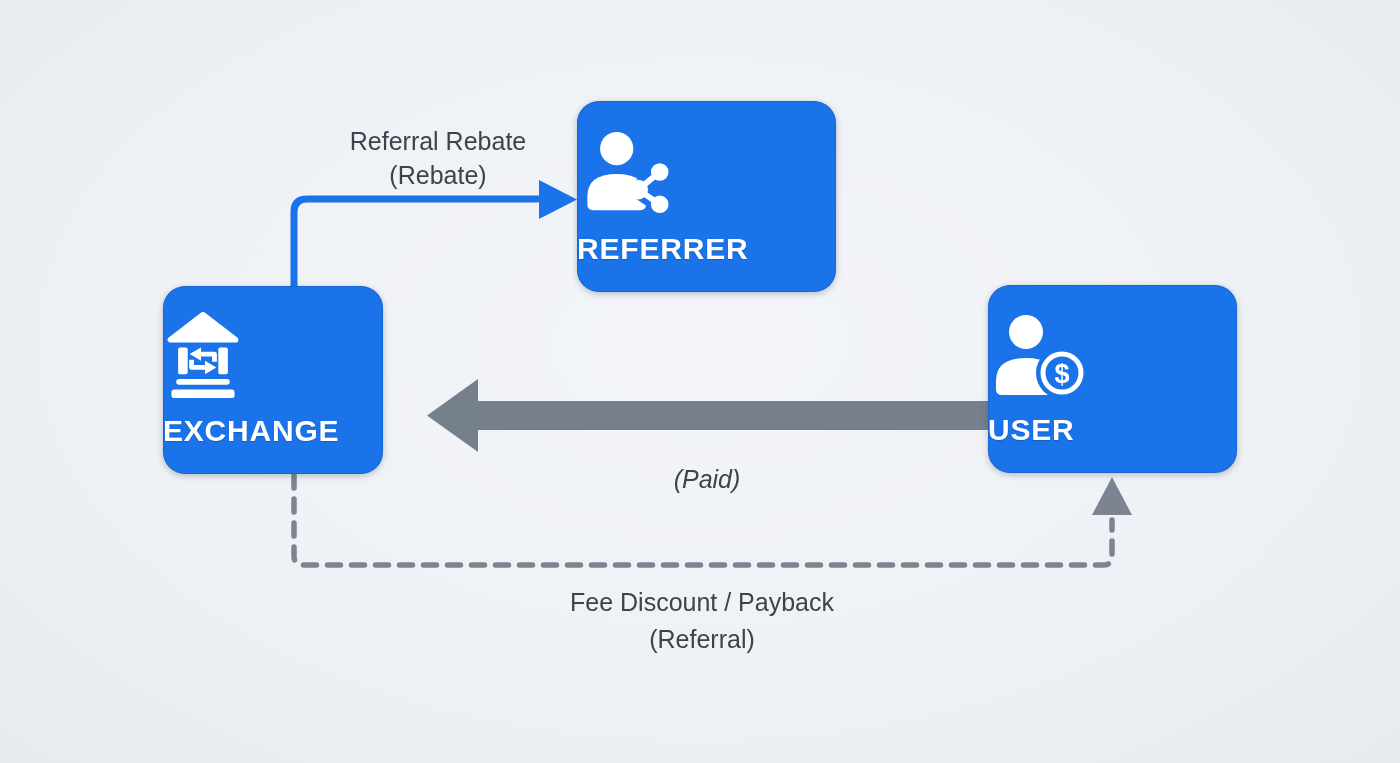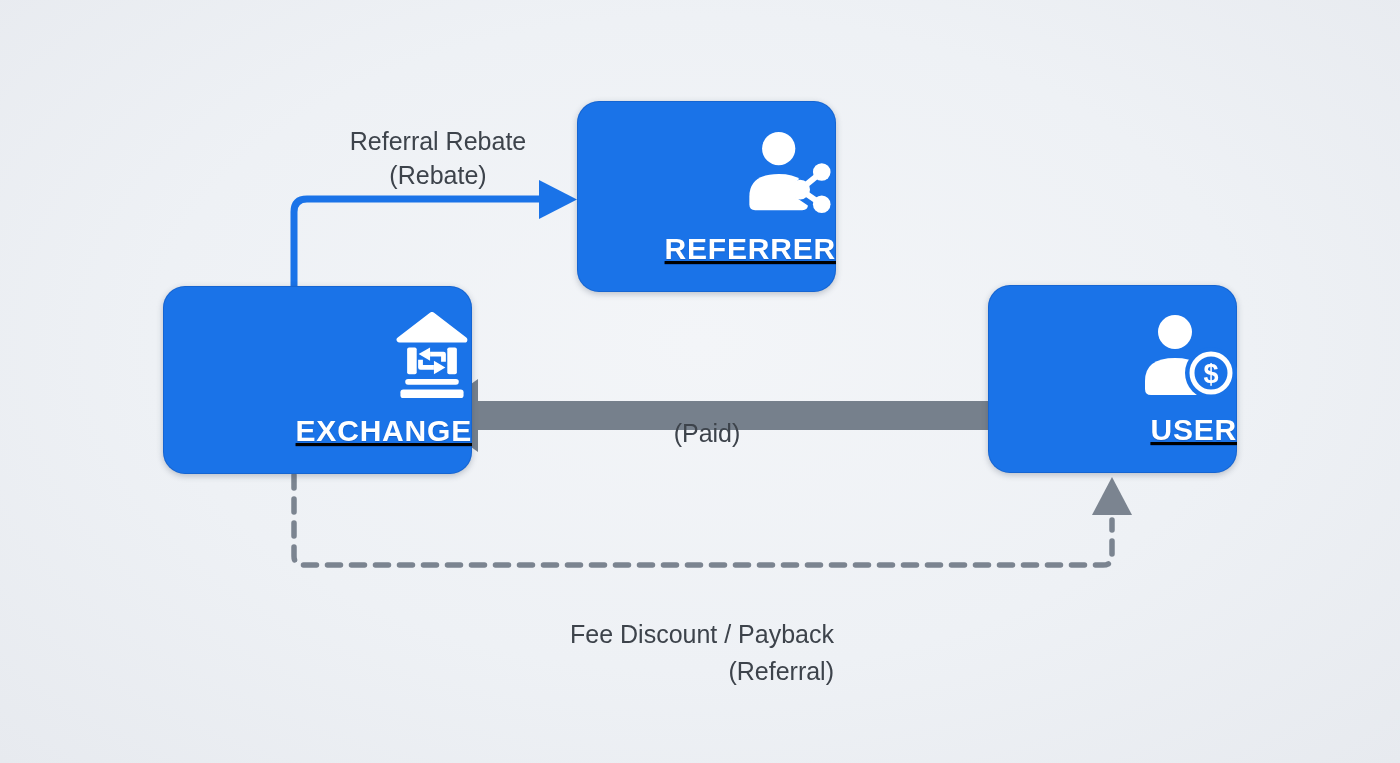--- a/index.html
+++ b/index.html
@@ -20,48 +20,47 @@
     width: 1400px; height: 763px;
     pointer-events: none;
   }
   .node {
     position: absolute;
     background: #1a73e8;
     border-radius: 22px;
     box-shadow: 0 2px 6px rgba(40,55,80,0.28), inset 0 0 0 1px rgba(0,40,110,0.18);
     display: flex;
     flex-direction: column;
-    align-items: flex-end;
+    align-items: flex-start;
     justify-content: center;
-    text-decoration: underline;
   }
   .node .node-label {
     color: #ffffff;
     font-weight: bold;
     font-size: 30px;
     letter-spacing: 0.8px;
     margin-top: 10px;
     text-shadow: 0 1px 1px rgba(0,30,90,0.25);
   }
   #node-referrer { left: 577px; top: 101px; width: 259px; height: 191px; }
-  #node-exchange { left: 163px; top: 286px; width: 309px; height: 188px; }
+  #node-exchange { left: 163px; top: 286px; width: 220px; height: 188px; }
   #node-user     { left: 988px; top: 285px; width: 249px; height: 188px; }
   .edge-label {
     position: absolute;
     transform: translateX(-50%);
     text-align: center;
     color: #3d434b;
     font-size: 25px;
     line-height: 34px;
     white-space: nowrap;
   }
   #label-referral-rebate { left: 438px; top: 124px; }
   #label-trading-fee     { left: 707px; top: 354px; }
-  #label-paid            { left: 707px; top: 416px; }
-  #label-fee-discount    { left: 702px; top: 616px; line-height: 37px; text-align: right; }
+  #label-paid            { left: 707px; top: 462px; font-style: italic; }
+  #label-fee-discount    { left: 702px; top: 584px; line-height: 37px; }
 </style>
 </head>
 <body>
 
 <div id="stage">
 
   <svg class="connectors" viewBox="0 0 1400 763">
 
     <g>
       <path d="M294,288 V212 Q294,199 307,199 H540" fill="none" stroke="#1a73e8" stroke-width="7"></path>

